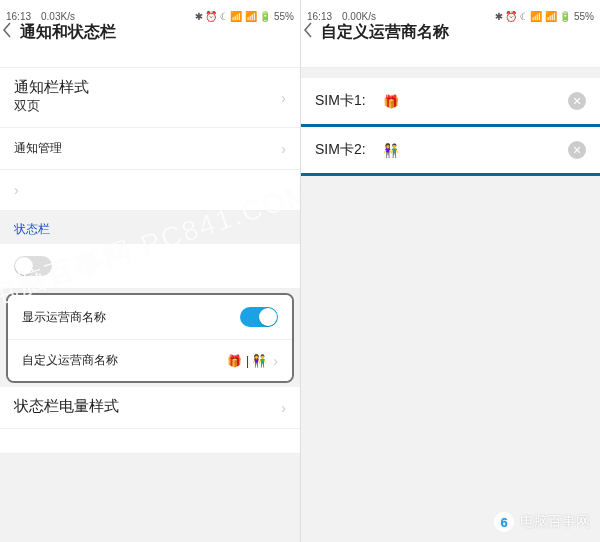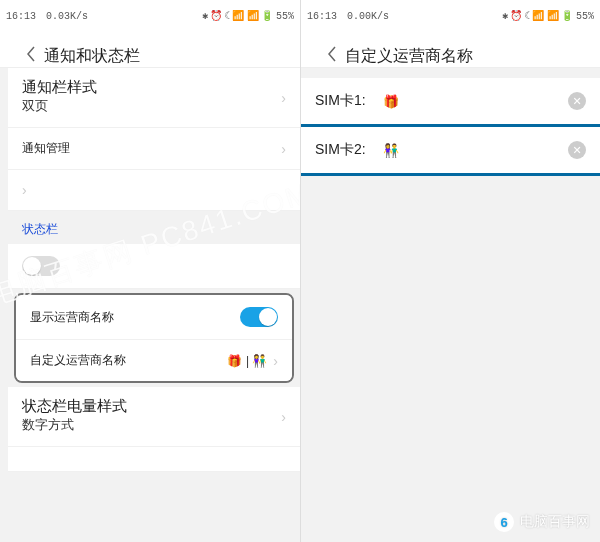--- a/index.html
+++ b/index.html
@@ -21,44 +21,44 @@
     flex-direction: column;
     position: relative;
   }
   .screen + .screen { border-left: 1px solid #ddd; }
 
   
   .statusbar {
     height: 22px;
     background: #fff;
     display: flex;
-    align-items: flex-end;
+    align-items: flex-start;
     justify-content: space-between;
-    padding: 0 6px;
+    padding: 11px 6px;
     font-size: 10px;
     color: #555;
-    font-family: Liberation Mono, monospace;
   }
   .sb-left { display: flex; align-items: center; gap: 10px; }
   .sb-right { display: flex; align-items: center; gap: 2px; }
   .sb-icon { font-size: 10px; color: #555; }
 
   
   .navbar {
     height: 46px;
     background: #fff;
     display: flex;
-    align-items: flex-end;
-    padding: 0 26px;
+    align-items: flex-start;
+    padding: 0 2px;
     border-bottom: 1px solid #eee;
+    font-weight: bold;
   }
   .navbar .back { font-size: 18px; color: #555; padding-right: 8px; cursor: pointer; }
   .navbar .title { font-size: 16px; color: #222; }
 
-  .content { flex: 1; overflow: hidden; padding-left: 8px; }
+  .content { flex: 1; overflow: hidden; }
 
   .section-label {
     padding: 10px 14px 6px;
     font-size: 12px;
     color: #1d4ed8;
     background: #f2f2f2;
   }
 
   .row {
     background: #fff;
@@ -209,21 +209,20 @@
           <span class="label">自定义运营商名称</span>
           <span class="trailing">
             <span class="emoji">🎁 | 👫</span>
             <span class="chevron">›</span>
           </span>
         </div>
       </div>
 
       <div class="row-col">
         <div class="label">状态栏电量样式</div>
-        <div class="sub">数字方式</div>
         <span class="chevron" style="position:absolute;right:14px;top:50%;transform:translateY(-50%)">›</span>
       </div>
 
 
       <div class="row">
         
         
       </div>
 
     </div>

